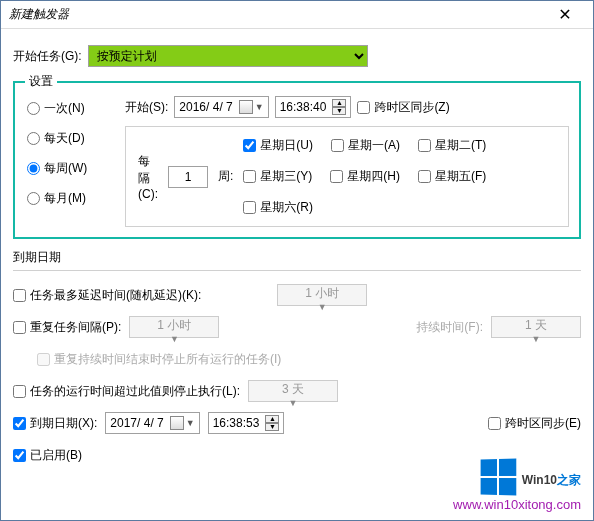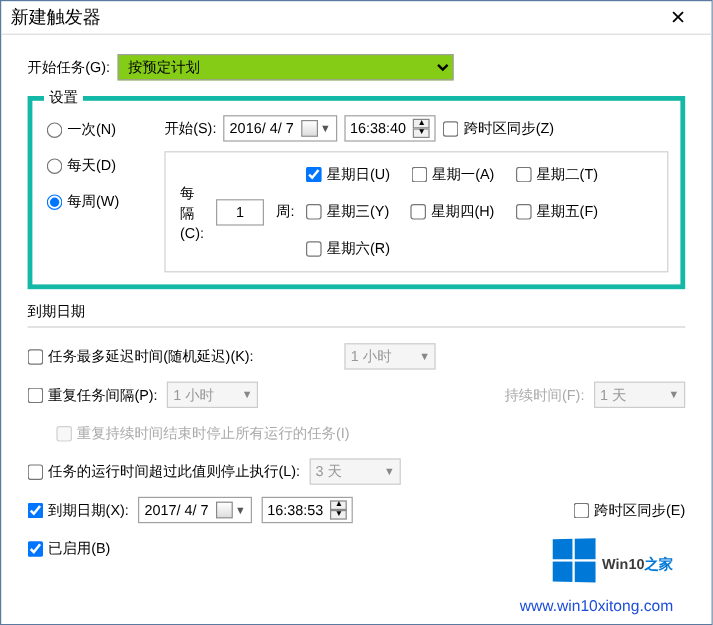--- a/index.html
+++ b/index.html
@@ -1,25 +1,25 @@
 <!DOCTYPE html>
 <html><head>
 <meta charset="utf-8">
 <style>
 * { box-sizing: border-box; font-family: "Microsoft YaHei", "Segoe UI", sans-serif; font-size: 12px; }
 body { margin: 0; background: #e0e0e0; }
 .window { width: 594px; height: 521px; background: #fff; border: 1px solid #5a7aa0; position: relative; }
 .titlebar { height: 28px; display: flex; align-items: center; padding: 0 8px; border-bottom: 1px solid #ddd; }
-.titlebar-text { flex: 1; font-size: 15px; }
+.titlebar-text { flex: 1; font-size: 12px; font-style: italic; }
 .close-btn { width: 40px; height: 24px; display: flex; align-items: center; justify-content: center; cursor: pointer; font-size: 16px; font-family: Arial; }
-.content { padding: 10px 22px; }
+.content { padding: 10px 12px; }
 .row { display: flex; align-items: center; margin: 6px 0; }
 .label { margin-right: 6px; }
 select.combo { width: 280px; height: 22px; border: 1px solid #a0a0a0; background: #84cc16; padding: 0 4px; }
-fieldset { border: 4px solid #14b8a6; margin: 6px 0 10px 0; padding: 6px 10px 10px 10px; }
+fieldset { border: 2px solid #14b8a6; margin: 6px 0 10px 0; padding: 6px 10px 10px 10px; }
 fieldset legend { padding: 0 4px; }
 .radio-col { display: flex; flex-direction: column; gap: 13px; padding: 4px 2px; width: 90px; }
 .radio-item { display: flex; align-items: center; gap: 4px; }
 .radio-item input { margin: 0; }
 .start-row { display: flex; align-items: center; gap: 6px; margin-bottom: 8px; }
 .date-input { display: flex; align-items: center; border: 1px solid #a0a0a0; height: 22px; padding: 0 4px; background: #fff; }
 .date-input .cal { margin-left: 6px; width: 14px; height: 14px; border: 1px solid #888; background: linear-gradient(#fff,#ddd); }
 .date-input .arr { margin-left: 2px; font-size: 9px; color: #555; }
 .time-input { display: flex; align-items: center; border: 1px solid #a0a0a0; height: 22px; padding: 0 4px; background: #fff; }
 .spinner { display: flex; flex-direction: column; margin-left: 6px; }
@@ -27,32 +27,32 @@
 .inner-box { border: 1px solid #d0d0d0; flex: 1; padding: 10px 12px; display: flex; flex-direction: row; gap: 10px; }
 .interval-row { display: flex; align-items: center; gap: 10px; }
 .num-input { width: 40px; height: 22px; border: 1px solid #a0a0a0; text-align: center; }
 .days-grid { display: flex; flex-wrap: wrap; gap: 14px 18px; }
 .chk { display: flex; align-items: center; gap: 4px; }
 .chk input { margin: 0; }
 .adv-section { margin-top: 6px; }
 .adv-row { display: flex; align-items: center; margin: 8px 0; gap: 8px; min-height: 24px; }
 .adv-row .chk-label { display: flex; align-items: center; gap: 4px; }
 .adv-row .chk-label input { margin: 0; }
-.combo-small { width: 76px; height: 22px; border: 1px solid #a0a0a0; background: #fff; padding: 0 4px; display: flex; align-items: center; justify-content: space-between; }
+.combo-small { width: 90px; height: 22px; border: 1px solid #a0a0a0; background: #fff; padding: 0 4px; display: flex; align-items: center; justify-content: space-between; flex-direction: column; }
 .combo-small.disabled { background: #f5f5f5; color: #999; border-color: #ccc; }
 .combo-small .arr { font-size: 9px; color: #888; }
 .disabled-text { color: #aaa; }
 .sub-indent { margin-left: 24px; }
-.watermark { position: absolute; right: 32px; bottom: 8px; }
+.watermark { position: absolute; right: 12px; bottom: 8px; }
 .wm-top { display: flex; align-items: center; gap: 6px; justify-content: flex-end; }
 .win-logo { width: 36px; height: 36px; display: grid; grid-template-columns: 1fr 1fr; grid-template-rows: 1fr 1fr; gap: 2px; transform: perspective(100px) rotateY(-8deg); }
 .win-logo div { background: #0078d7; }
 .wm-text { font-size: 22px; font-weight: 600; color: #3a3a3a; }
 .wm-text .zhi { color: #0078d7; }
-.wm-url { font-size: 13px; color: #1d4ed8; margin-top: 12px; }
+.wm-url { font-size: 13px; color: #a21caf; margin-top: 2px; }
 .settings-body { display: flex; gap: 10px; }
 .right-side { flex: 1; display: flex; flex-direction: column; }
 </style>
 </head>
 <body>
 
 <div class="window">
   <div class="titlebar">
     <span class="titlebar-text">新建触发器</span>
     <div class="close-btn">✕</div>
@@ -76,20 +76,24 @@
               <span>一次(N)</span>
             </label>
           <label class="radio-item">
               <input type="radio" name="sch" style="">
               <span>每天(D)</span>
             </label>
           <label class="radio-item">
               <input type="radio" name="sch" checked="" style="">
               <span>每周(W)</span>
             </label>
+          <label class="radio-item">
+              <input type="radio" name="sch" style="">
+              <span>每月(M)</span>
+            </label>
         </div>
 
         <div class="right-side">
           <div class="start-row">
             <span>开始(S):</span>
             <div class="date-input">
               <span>2016/ 4/ 7</span>
               <span class="cal"></span>
               <span class="arr">▼</span>
             </div>

